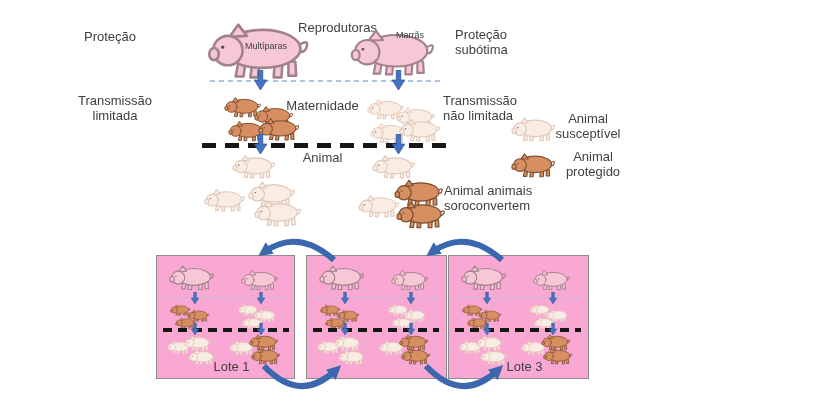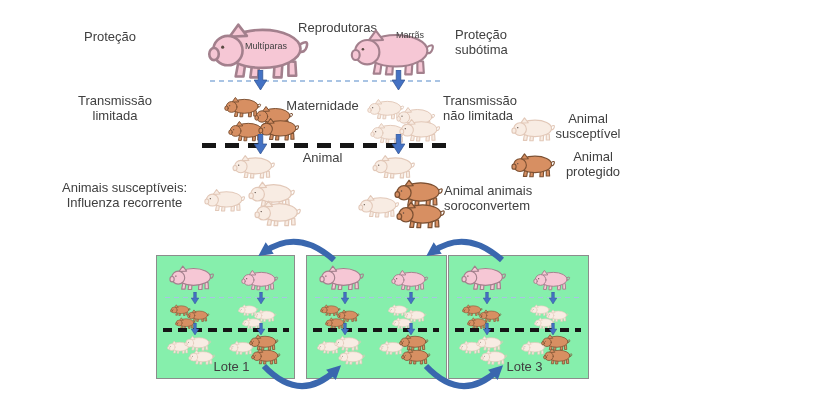--- a/index.html
+++ b/index.html
@@ -10,21 +10,21 @@
   .pig{position:absolute;overflow:visible;}
   .pig-pink{fill:#f6c7d5;stroke:#a3808d;}
   .pig-orange{fill:#d78f62;stroke:#7c5032;}
   .pig-pale{fill:#f8ece3;stroke:#e2c8b8;}
   .sowtag{position:absolute;font-size:9px;line-height:1;text-align:center;color:#404040;}
   .darr{position:absolute;overflow:visible;}
   .dash-blue{position:absolute;height:2px;
      background:repeating-linear-gradient(90deg,#a9c4e4 0 5px,transparent 5px 9px);}
   .dash-black{position:absolute;height:5px;
      background:repeating-linear-gradient(90deg,#161616 0 14px,transparent 14px 23px);}
-  .lot-box{position:absolute;top:255px;height:122px;border:1px solid #8c8c8c;background:#86efac;}
+  .lot-box{position:absolute;top:255px;height:122px;border:1px solid #8c8c8c;background:#f9a8d4;}
   .lot-1{left:156px;width:137px;} .lot-2{left:306px;width:139px;} .lot-3{left:448px;width:139px;}
   .lot-label{position:absolute;bottom:4px;left:0;right:0;text-align:center;
      font-size:13px;padding-left:12px;}
   .arc{position:absolute;width:84px;height:36px;overflow:visible;}
   #arcTop1{left:256px;top:230px;} #arcTop2{left:424px;top:230px;}
   #arcBot1{left:258px;top:358px;} #arcBot2{left:420px;top:358px;}
   
   .m-sow-l{left:12px;top:6px;width:46px;height:29px;}
   .m-sow-r{left:84px;top:11px;width:38px;height:24px;}
   .m-dash-blue{left:8px;top:41px;width:122px;height:1px;}
@@ -75,22 +75,20 @@
         <path d="M1 1 L15 8 L1 15 Z" fill="#3a67ae"></path>
       </marker>
     </defs>
   </svg>
 
   <div class="lbl ctr" style="left:270px;top:21px;width:135px;">Reprodutoras</div>
 
   <div class="lbl ctr" style="left:60px;top:30px;width:100px;">Proteção</div>
   <div class="lbl ctr" style="left:62px;top:94px;width:106px;">Transmissão
 limitada</div>
-  <div class="lbl ctr" style="left:52px;top:181px;width:145px;">Animais susceptíveis:
-Influenza recorrente</div>
 
   <div class="lbl" style="left:455px;top:28px;">Proteção
 subótima</div>
   <div class="lbl" style="left:443px;top:94px;">Transmissão
 não limitada</div>
   <div class="lbl" style="left:444px;top:184px;">Animal animais
 soroconvertem</div>
 
   <svg class="pig pig-pink" style="left:206px;top:16px;width:106px;height:64px">
       <use href="#pig"></use>

